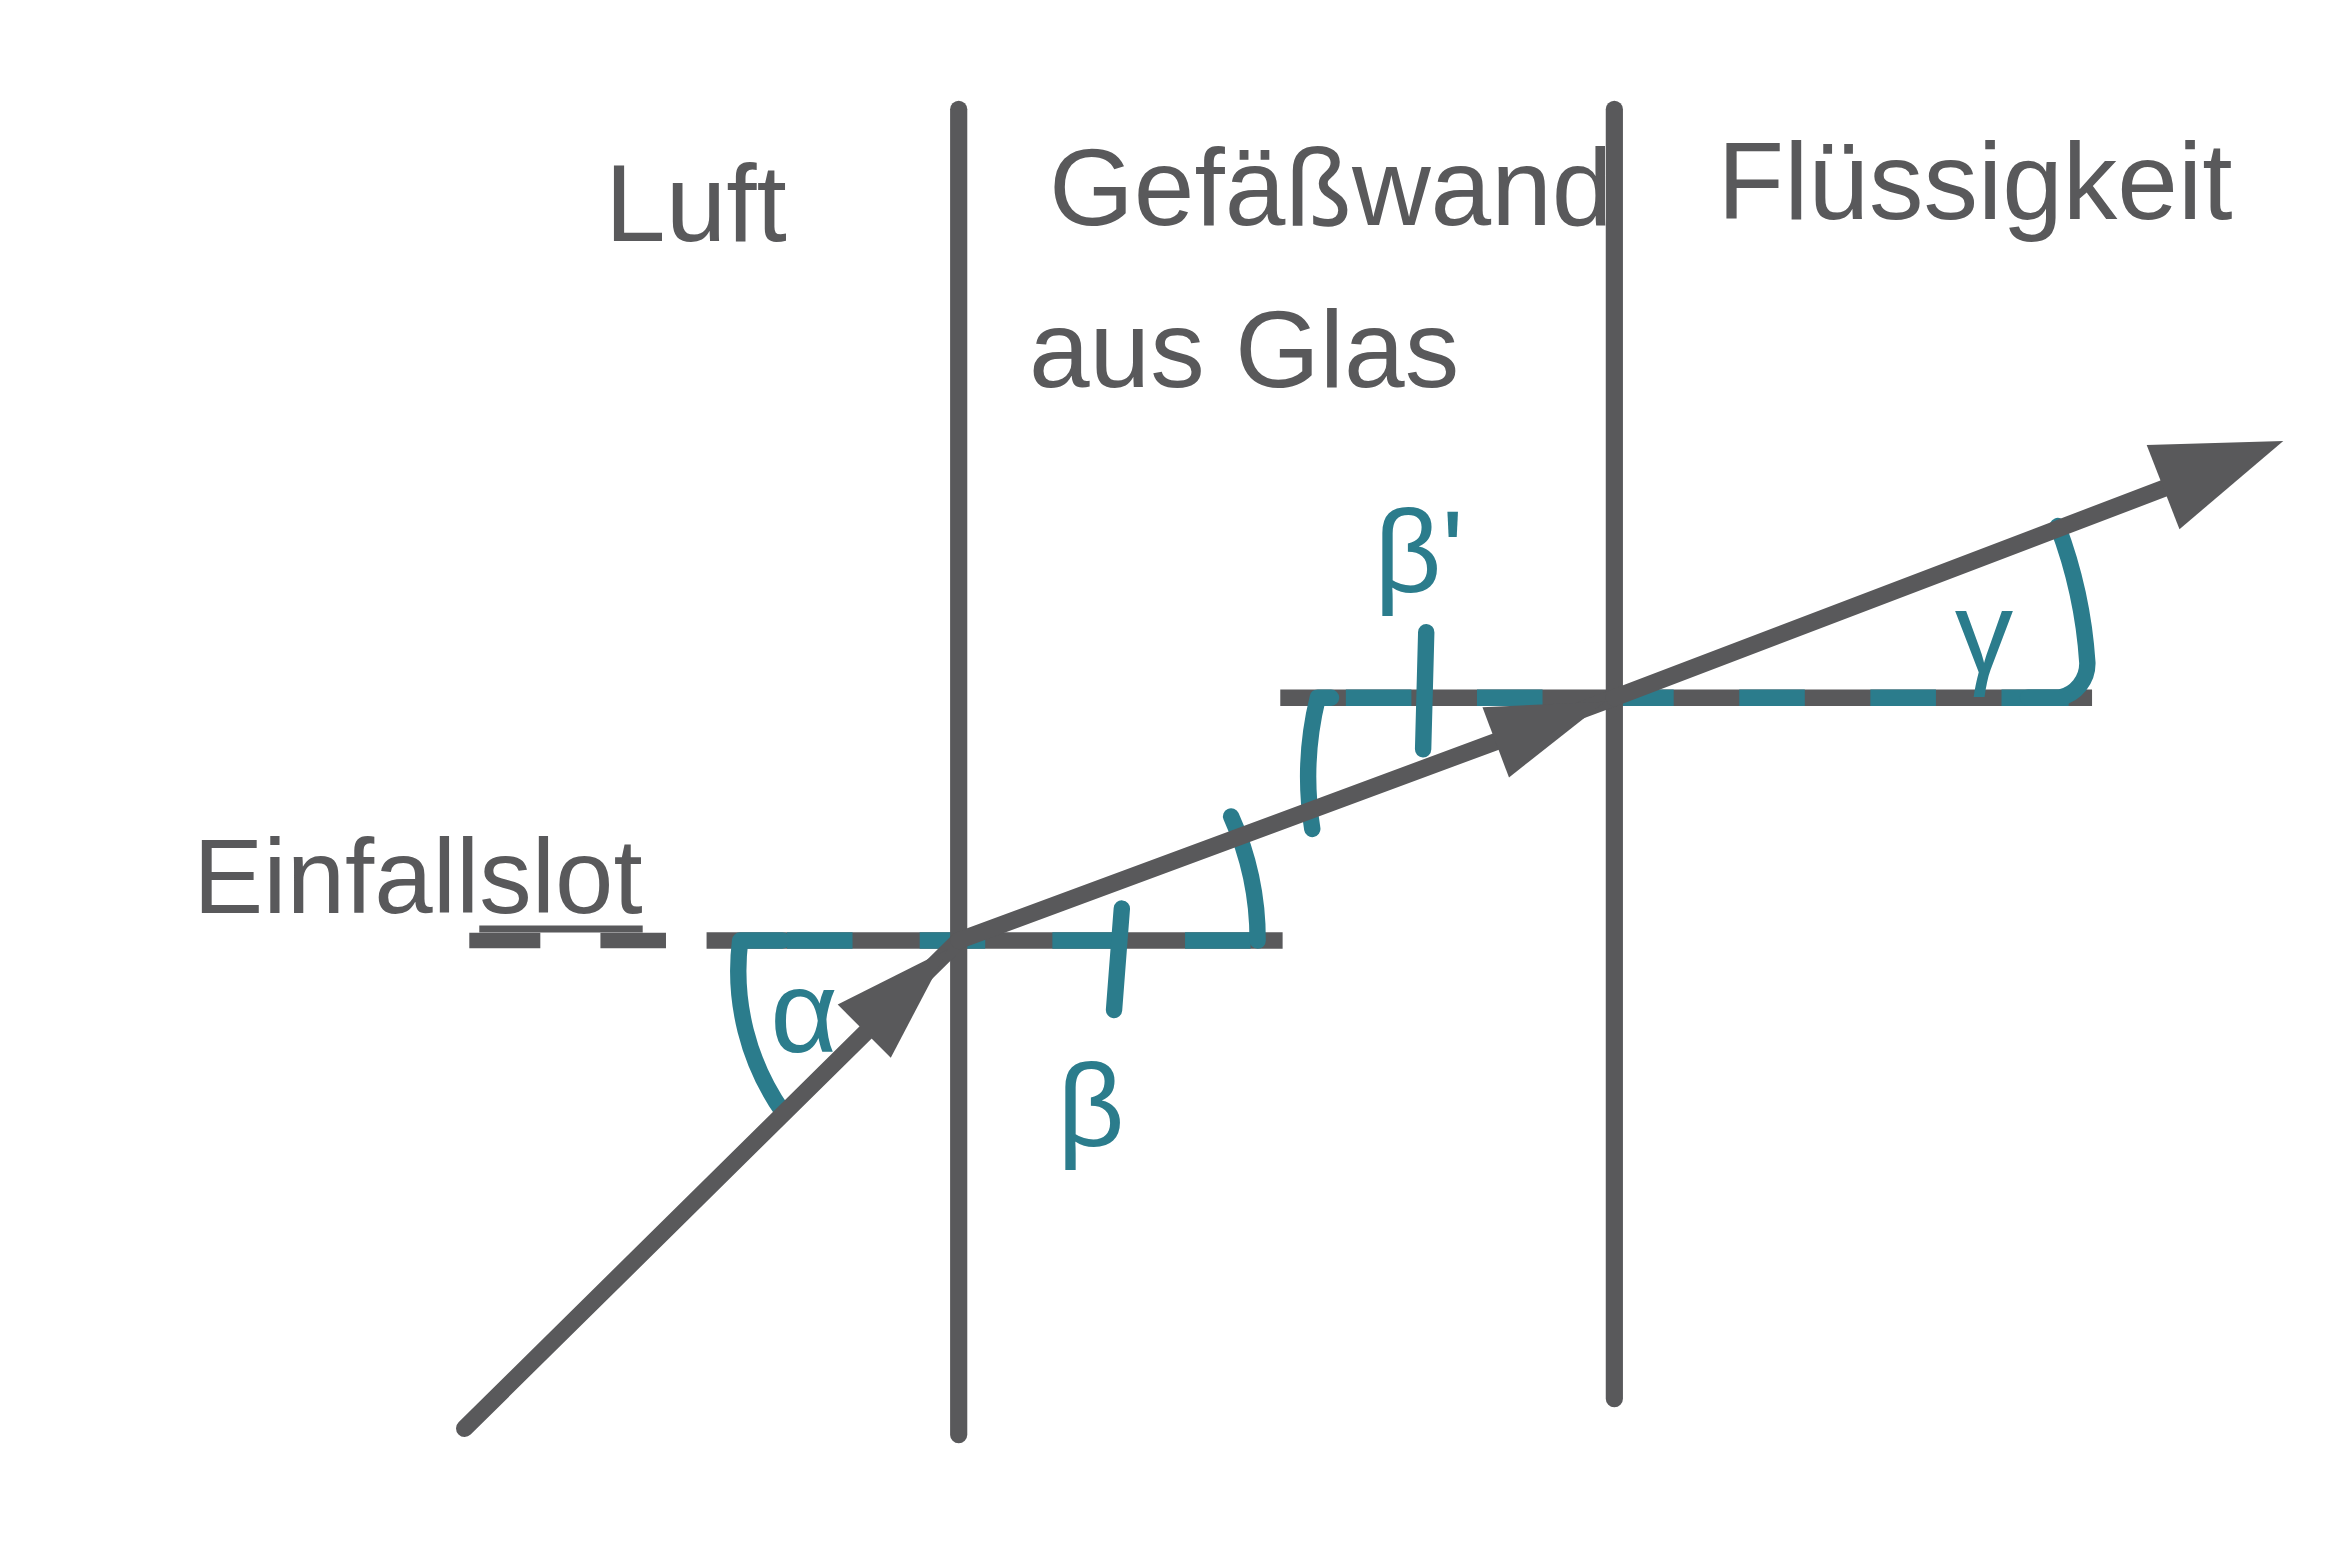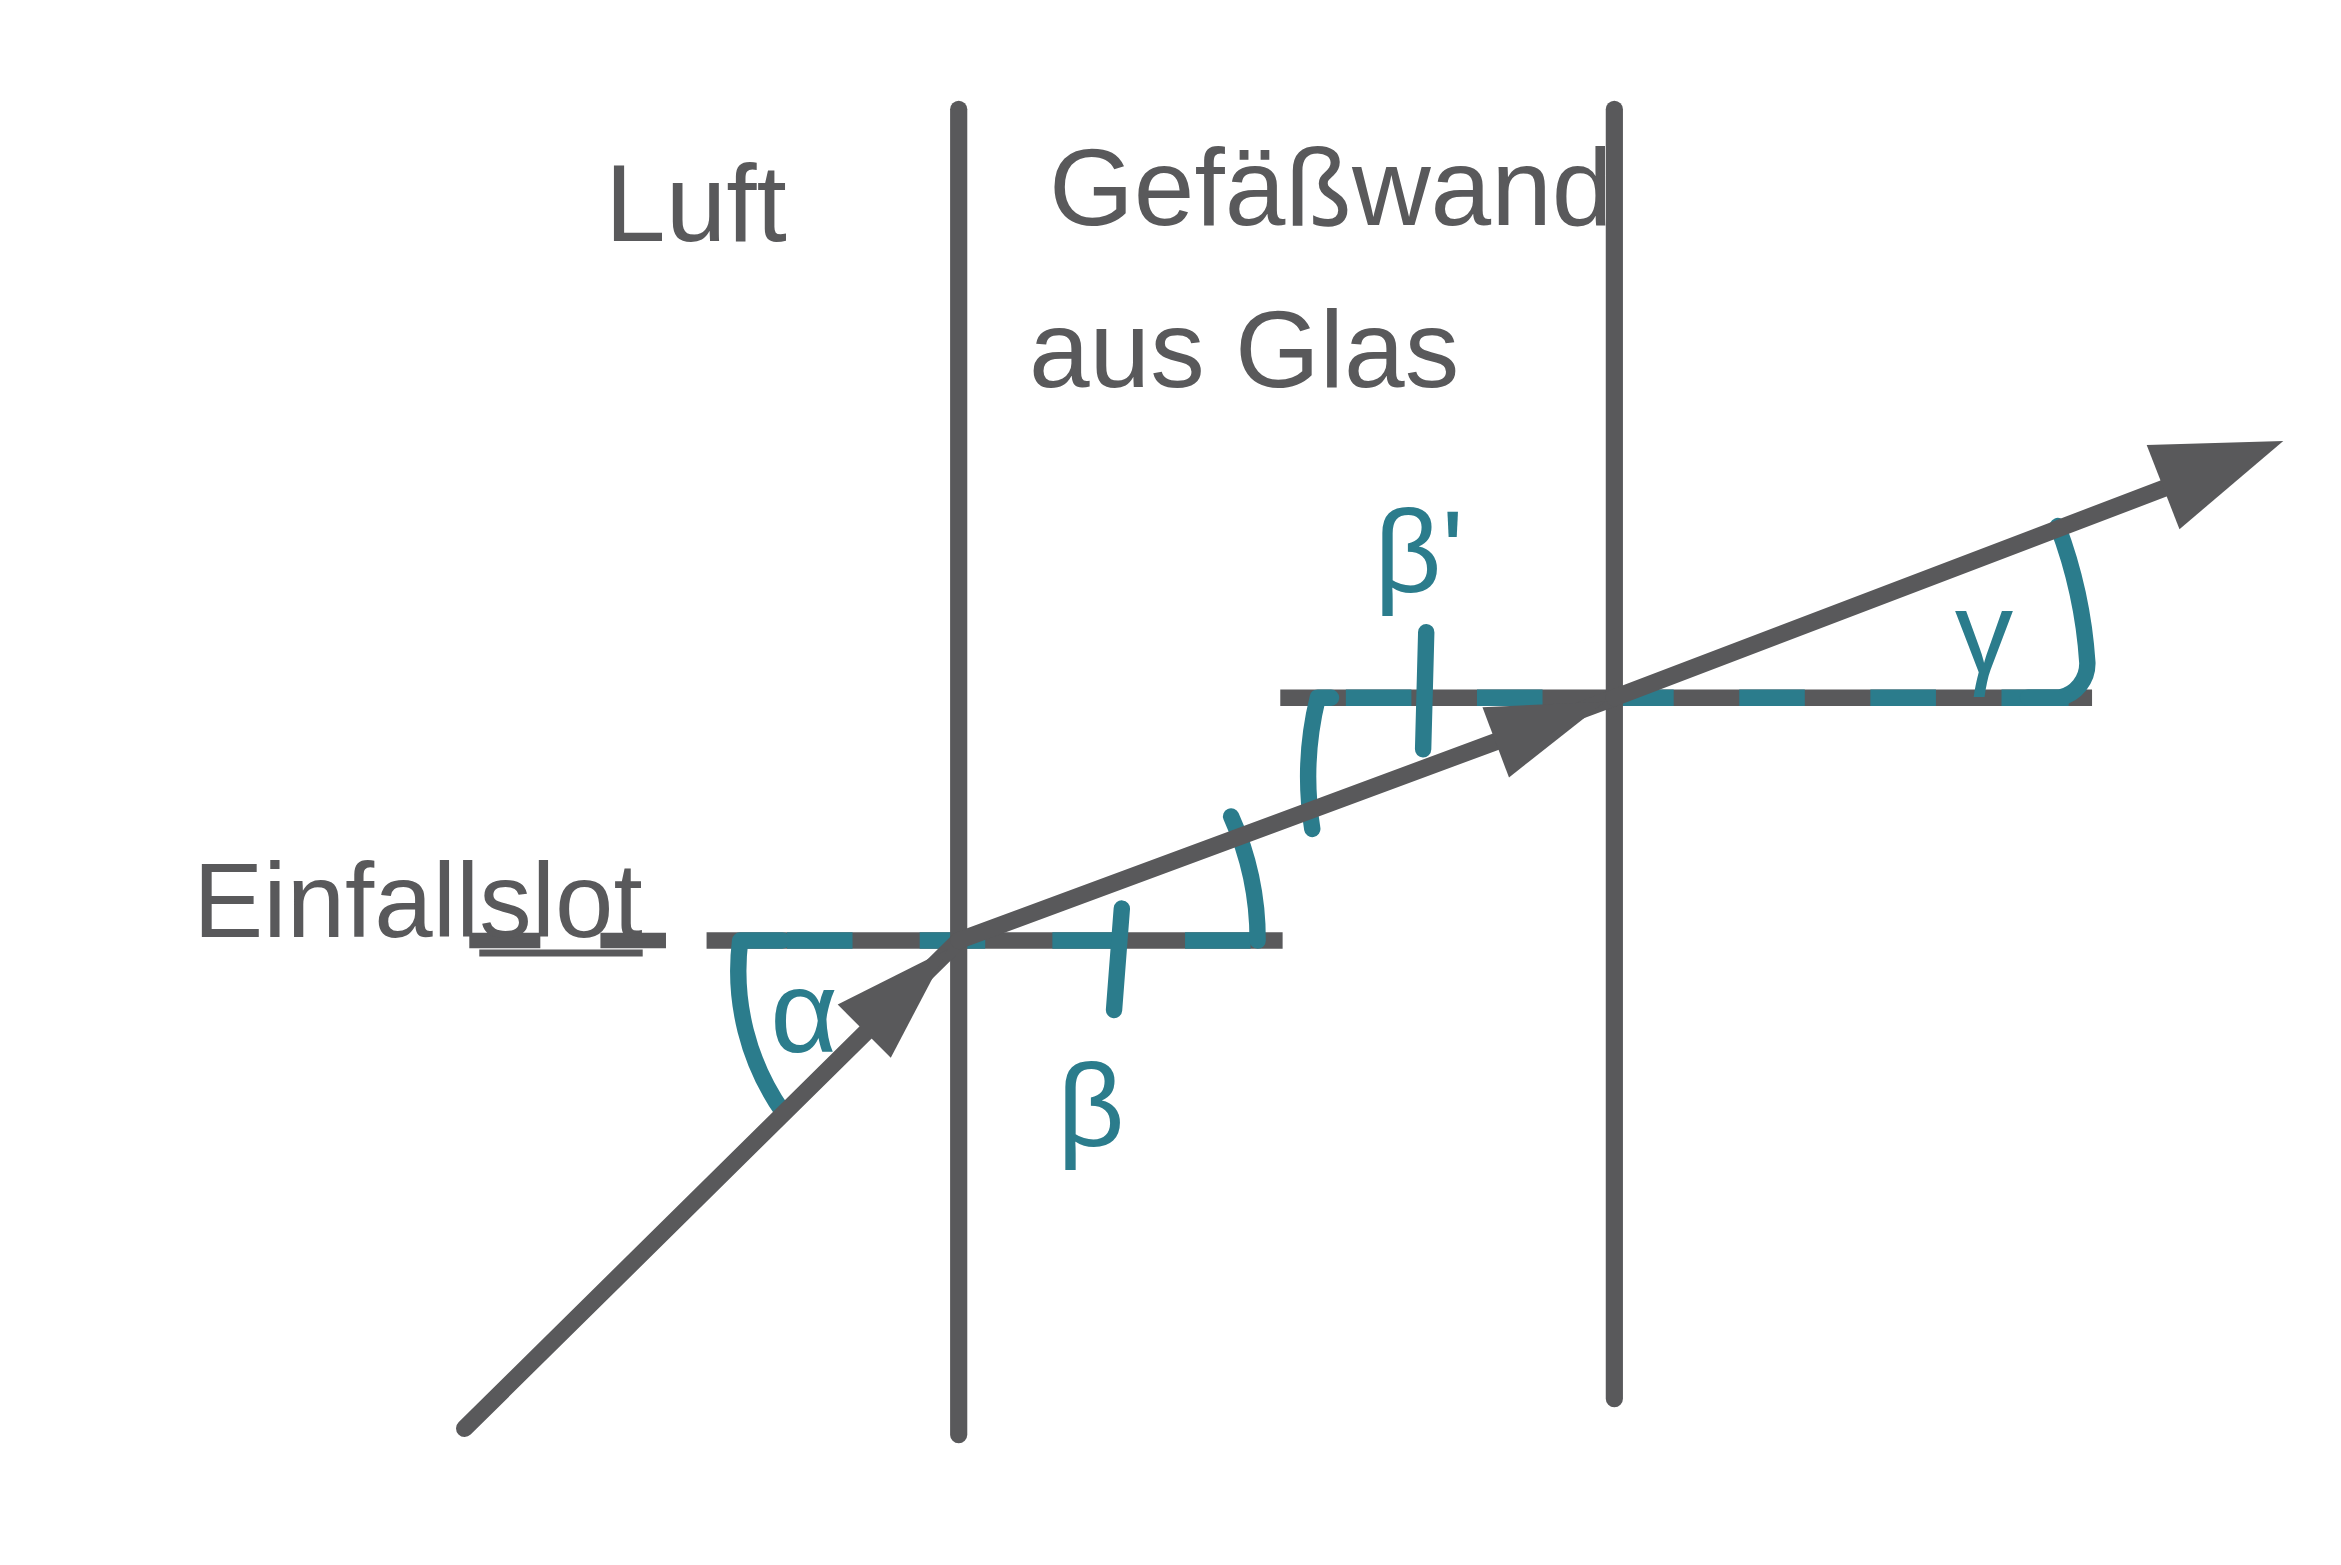--- a/index.html
+++ b/index.html
@@ -76,22 +76,23 @@
     <line class="tick" x1="1437" y1="1164" x2="1427" y2="1294"></line>
     <line class="tick" x1="1827" y1="810" x2="1823" y2="960"></line>
   </svg>
 
   <div class="lbl" style="left:696px;top:203px;">Luft</div>
 
   <div class="lbl left" style="left:1029px;top:187px;margin-left:20px;">Gefäßwand</div>
 
   <div class="lbl left" style="left:1029px;top:349px;">aus Glas</div>
 
+  <div class="lbl" style="left:1975px;top:181px;">Flüssigkeit</div>
 
-  <div class="lbl" style="left:418px;top:876px;font-size:105px;margin-top:24px;"><span>Einfall</span><span class="u-part">slot</span></div>
+  <div class="lbl" style="left:418px;top:876px;font-size:105px;"><span>Einfall</span><span class="u-part">slot</span></div>
 
 
   <div class="greek" style="left:804px;top:1011px;">α</div>
 
   <div class="greek" style="left:1091px;top:1105px;">β</div>
 
   <div class="greek" style="left:1419px;top:551px;">β'</div>
 
   <div class="greek" style="left:1984px;top:632px;">γ</div>
 

